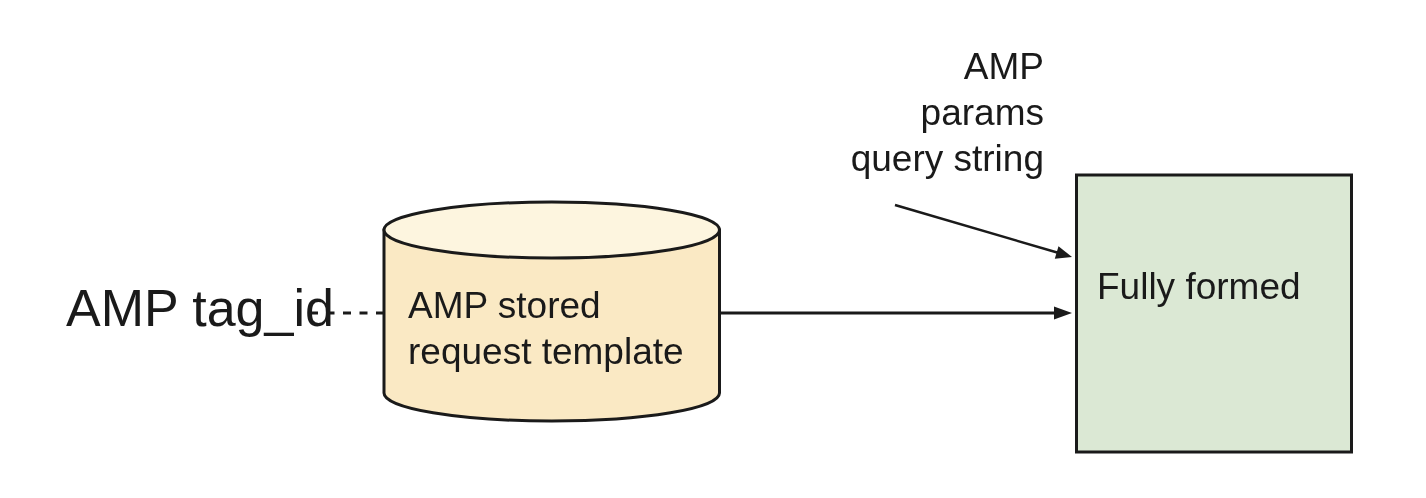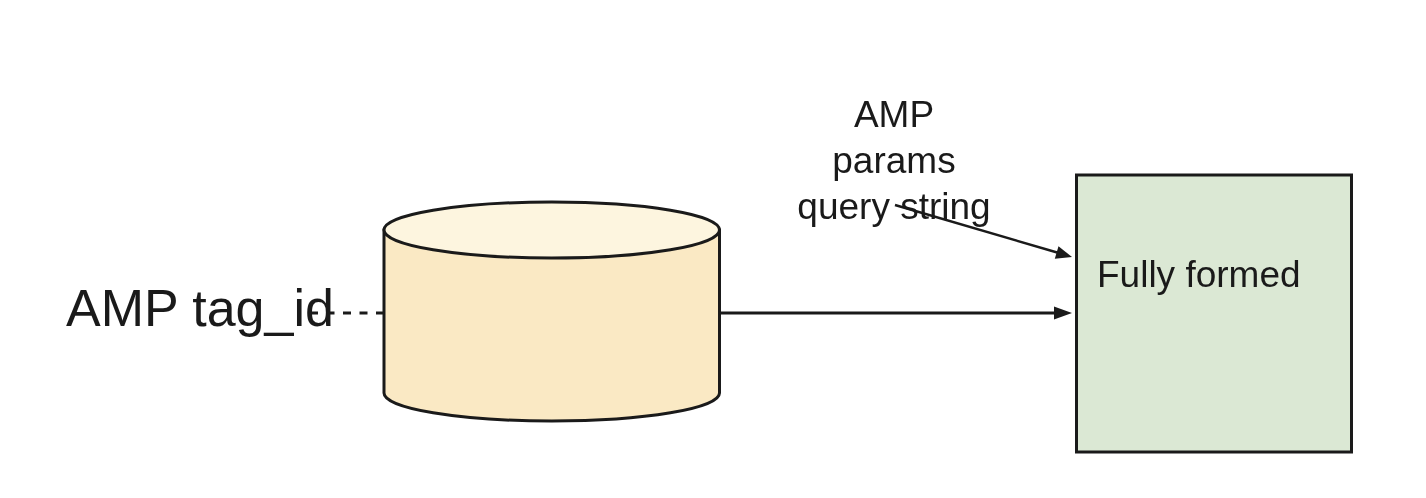--- a/index.html
+++ b/index.html
@@ -36,26 +36,25 @@
     font-size: 52px;
   }
   .label-cylinder {
     left: 408px;
     top: 283px;
   }
   .label-query {
     left: 744px;
     top: 44px;
     width: 300px;
-    text-align: center;
-    margin-top: 48px;
+    text-align: right;
   }
   .label-ortb {
     left: 1097px;
-    top: 252px;
+    top: 264px;
   }
 </style>
 </head>
 <body>
 
 <div class="canvas">
 
   <svg class="shapes" viewBox="0 0 1426 498">
 
     <line x1="310" y1="313" x2="384" y2="313" stroke-width="3" stroke-dasharray="8 8.5" fill="none" stroke="#1a1a1a"></line>
@@ -68,20 +67,24 @@
     <polygon points="1072,313 1054,306.5 1054,319.5" fill="#1a1a1a"></polygon>
 
     <line x1="895" y1="205" x2="1058" y2="252.8" stroke-width="2.5" fill="none" stroke="#1a1a1a"></line>
     <polygon points="1072,257 1054.8,258.7 1058.5,246.3" fill="#1a1a1a"></polygon>
 
     <rect x="1076.5" y="175" width="275" height="277" stroke-width="3" fill="#DBE8D4" stroke="#1a1a1a"></rect>
   </svg>
 
   <div class="label label-tag-id">AMP tag_id</div>
 
+  <div class="label label-cylinder">
+    <div>AMP stored</div>
+    <div>request template</div>
+  </div>
 
   <div class="label label-query">
     <div>AMP</div>
     <div>params</div>
     <div>query string</div>
   </div>
 
   <div class="label label-ortb">
     <div>Fully formed</div>
   </div>

